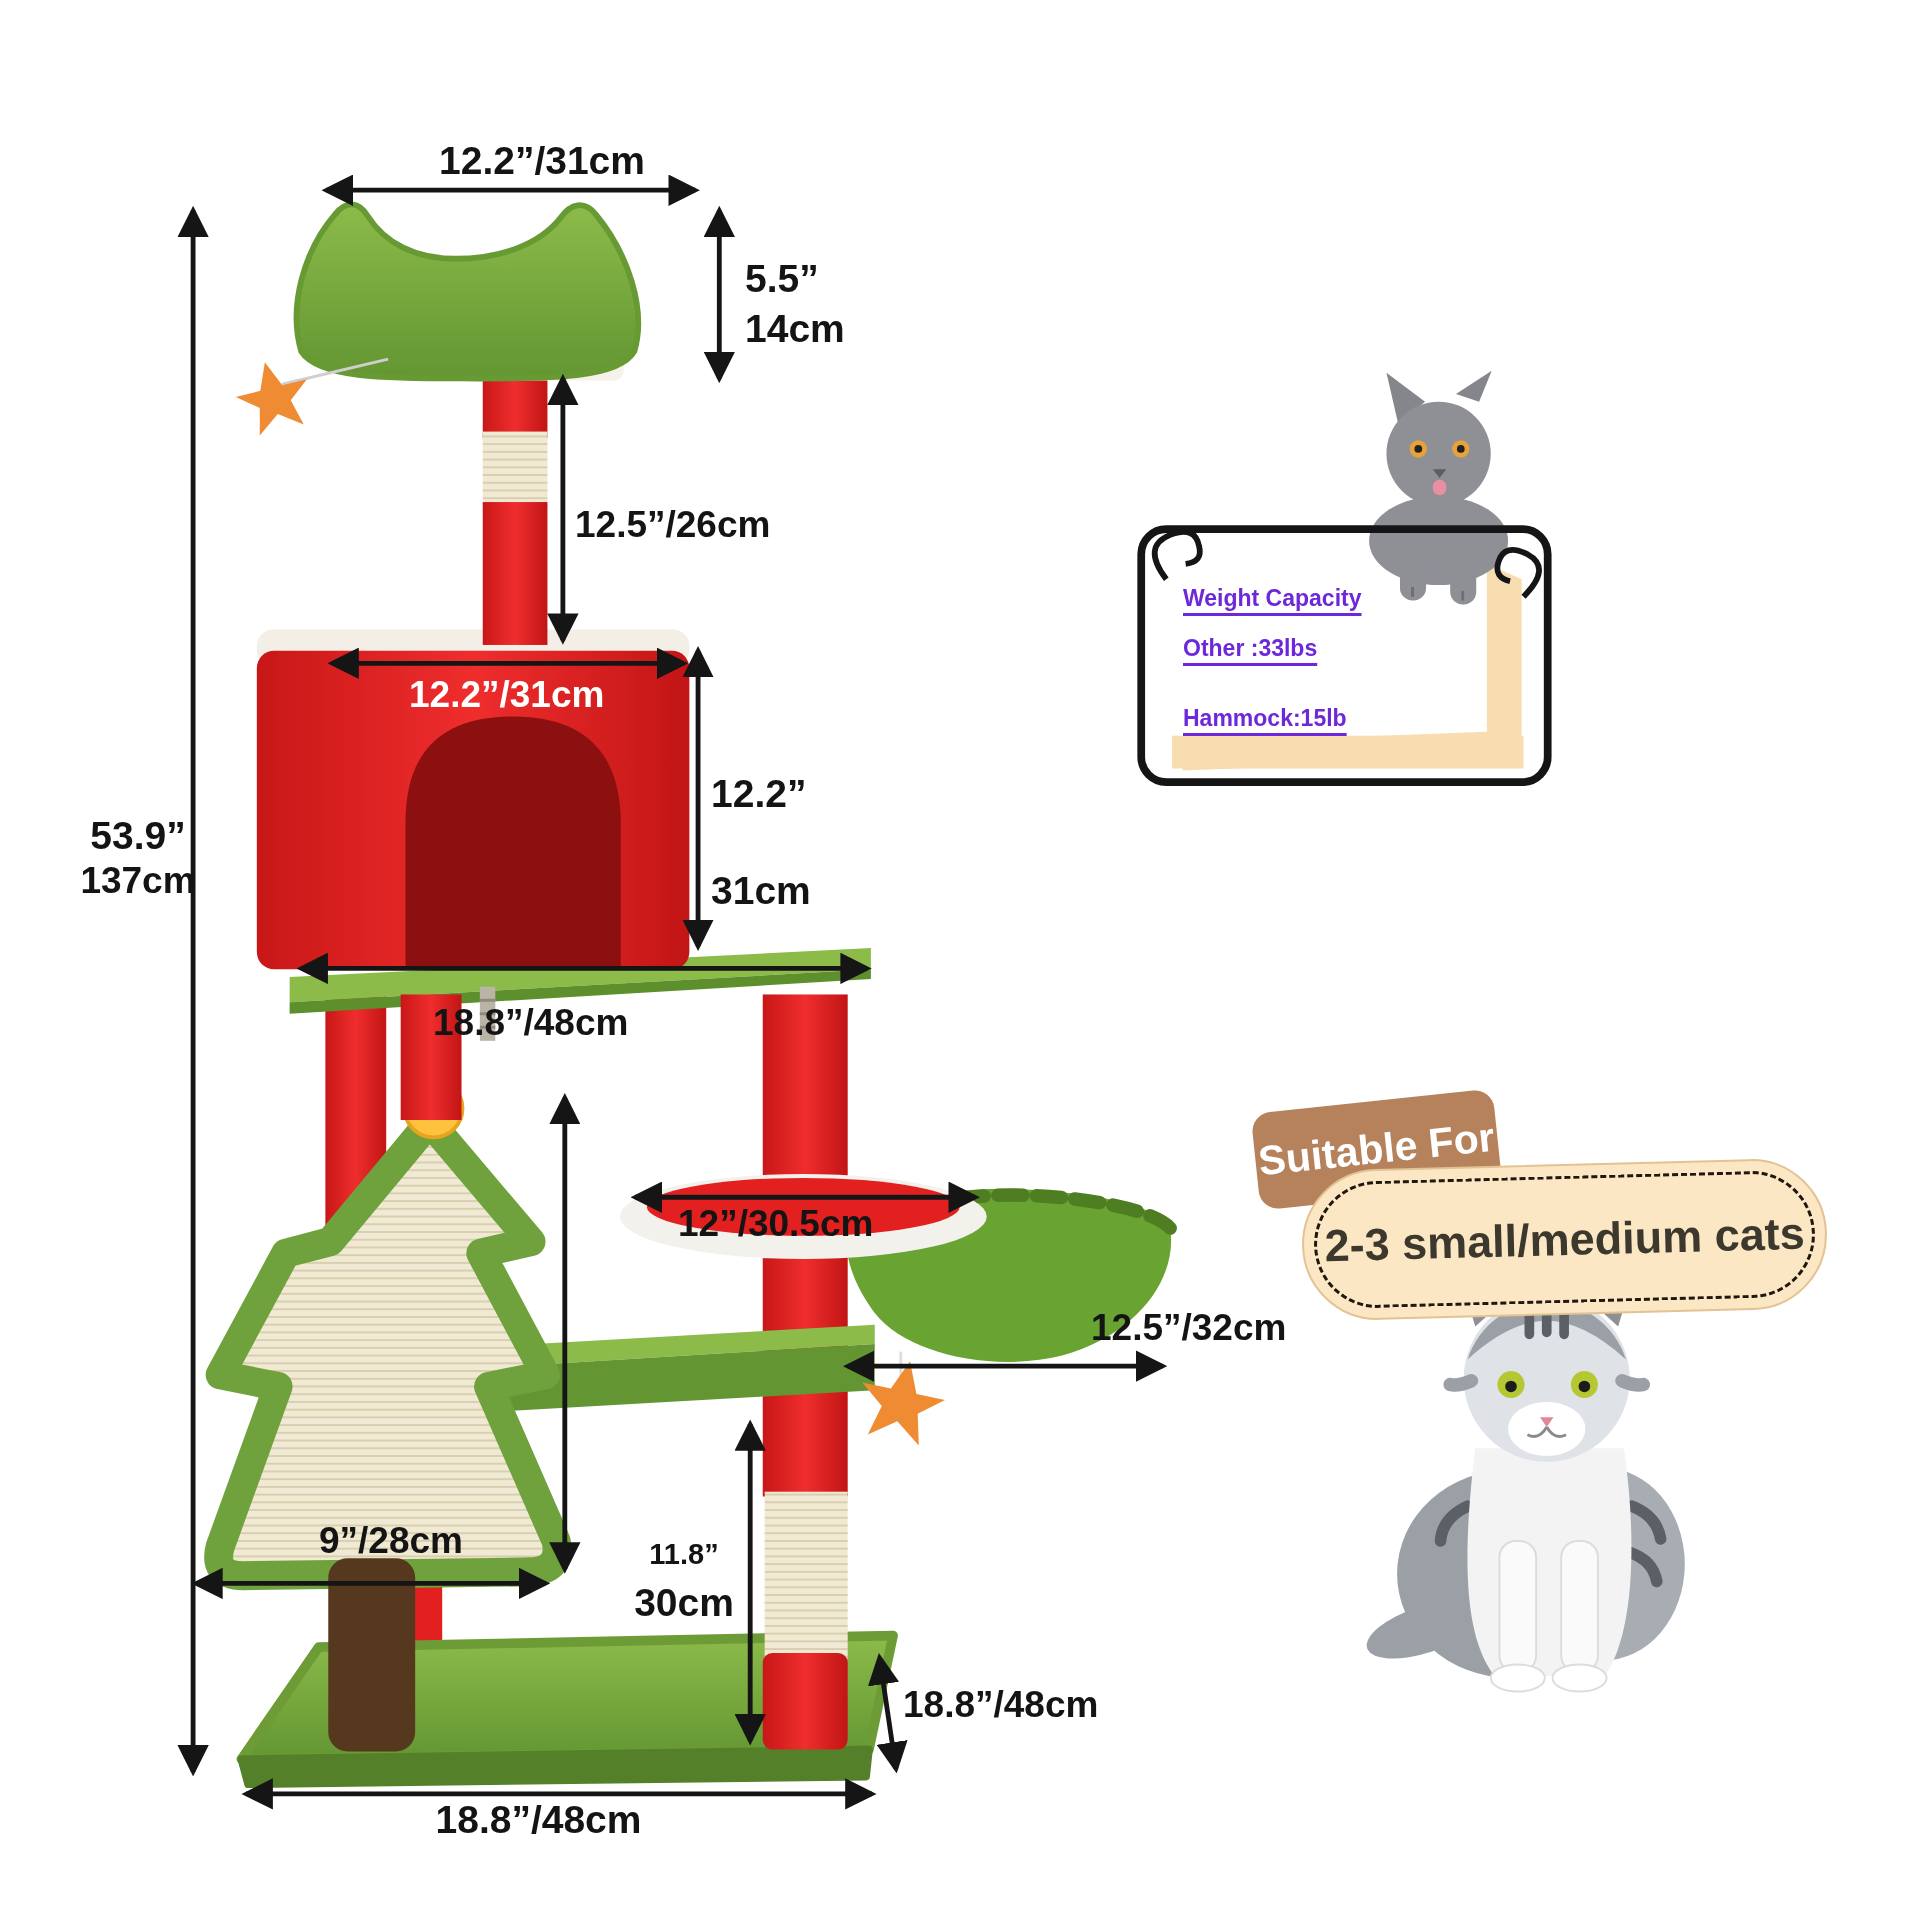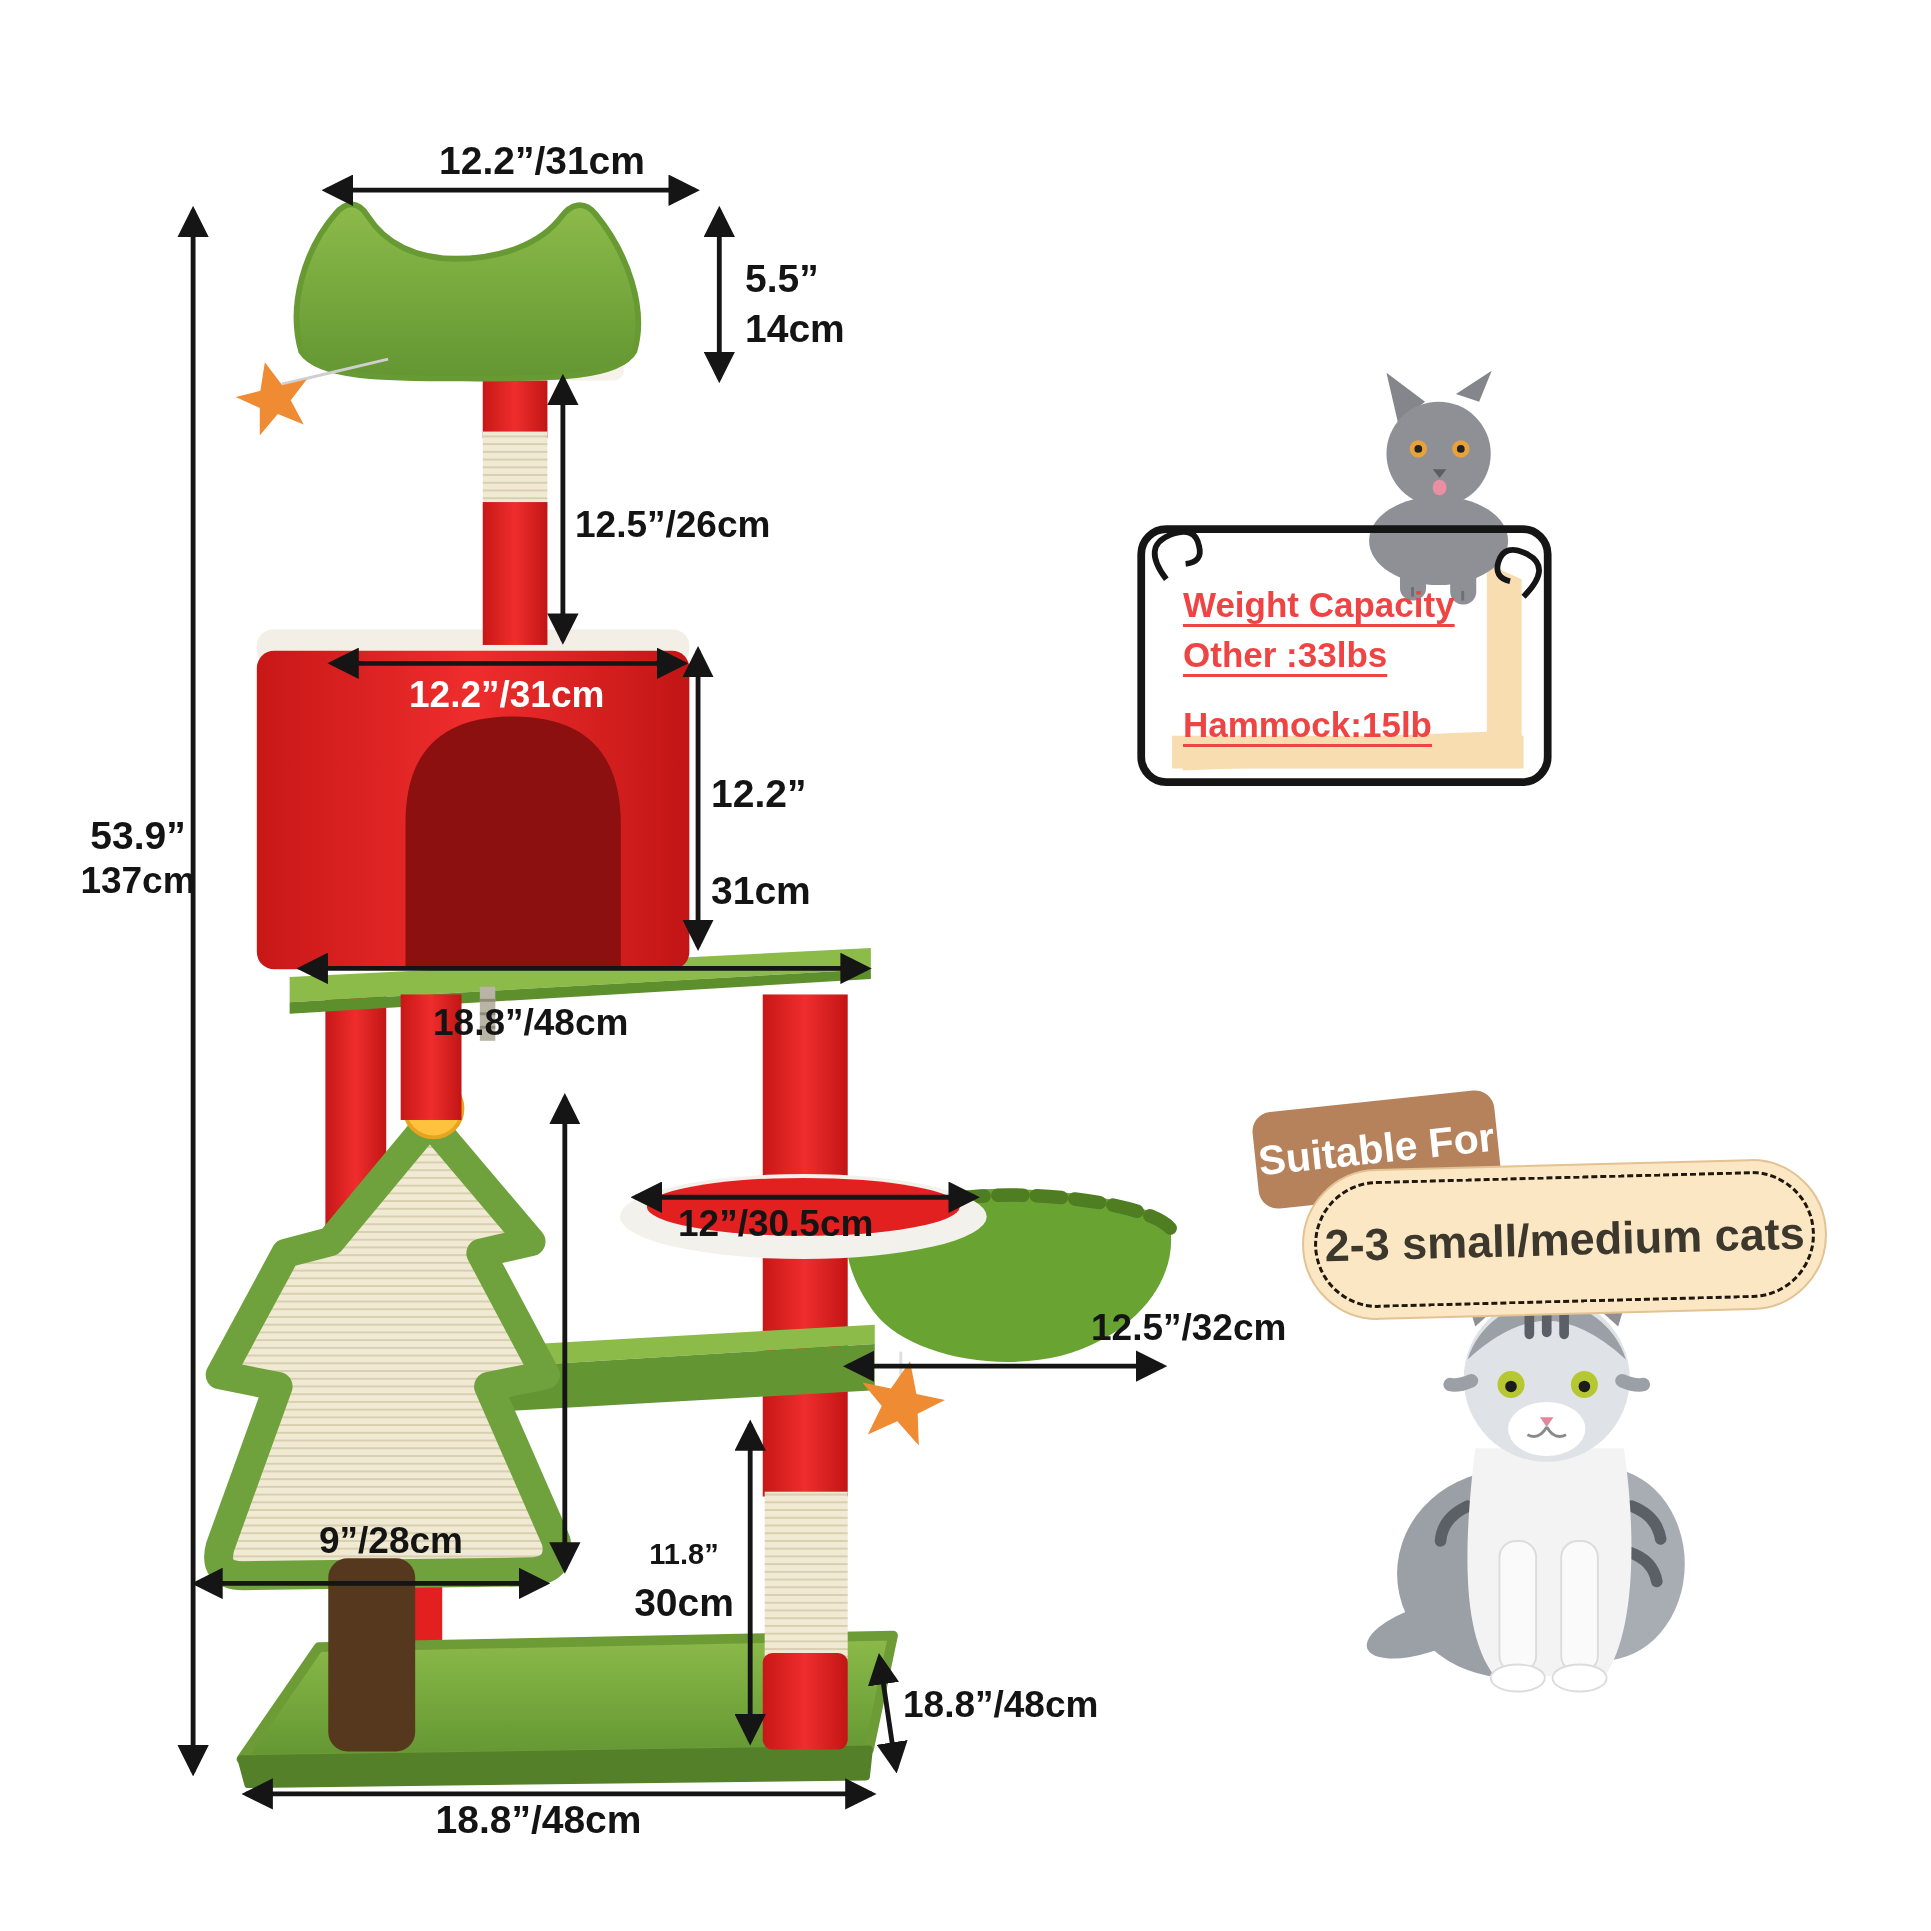--- a/index.html
+++ b/index.html
@@ -13,21 +13,21 @@
   #suitable-badge{position:absolute;left:1255px;top:1101px;width:243px;height:97px;
       background:var(--badge_brown,#b5825c);border-radius:19.3px;transform:rotate(-6deg);
       display:flex;align-items:center;justify-content:center;color:#fff;font-weight:bold;
       font-size:41px;}
   #suitable-pill{position:absolute;left:1302px;top:1164px;width:521px;height:147px;
       background:var(--pill_cream,#fbe7c3);border:2.9px solid #e3c293;border-radius:77px;
       transform:rotate(-1.5deg);display:flex;align-items:center;justify-content:center;}
   #suitable-pill .dash{position:absolute;left:9.7px;top:9.7px;right:9.7px;bottom:9.7px;
       border:3.9px dashed #20180f;border-radius:68px;}
   #suitable-pill .txt{font-size:45px;font-weight:bold;color:var(--pill_text,#3d382e);z-index:2;}
-  .wc{position:absolute;color:#ef4444;font-weight:600;font-size:35px;white-space:nowrap;}
+  .wc{position:absolute;color:#6d28d9;font-weight:600;font-size:23px;white-space:nowrap;}
 </style>
 </head>
 <body>
 
 <div id="canvas">
 
 <svg id="scene" width="1931" height="1931" viewBox="0 0 2000 2000">
   <defs>
     <marker id="ah" viewBox="0 0 10 10" refX="8.5" refY="5" markerWidth="6.5" markerHeight="6.5" orient="auto-start-reverse">
       <path d="M0,0 L10,5 L0,10 z" fill="var(--ink,#151515)"></path>

